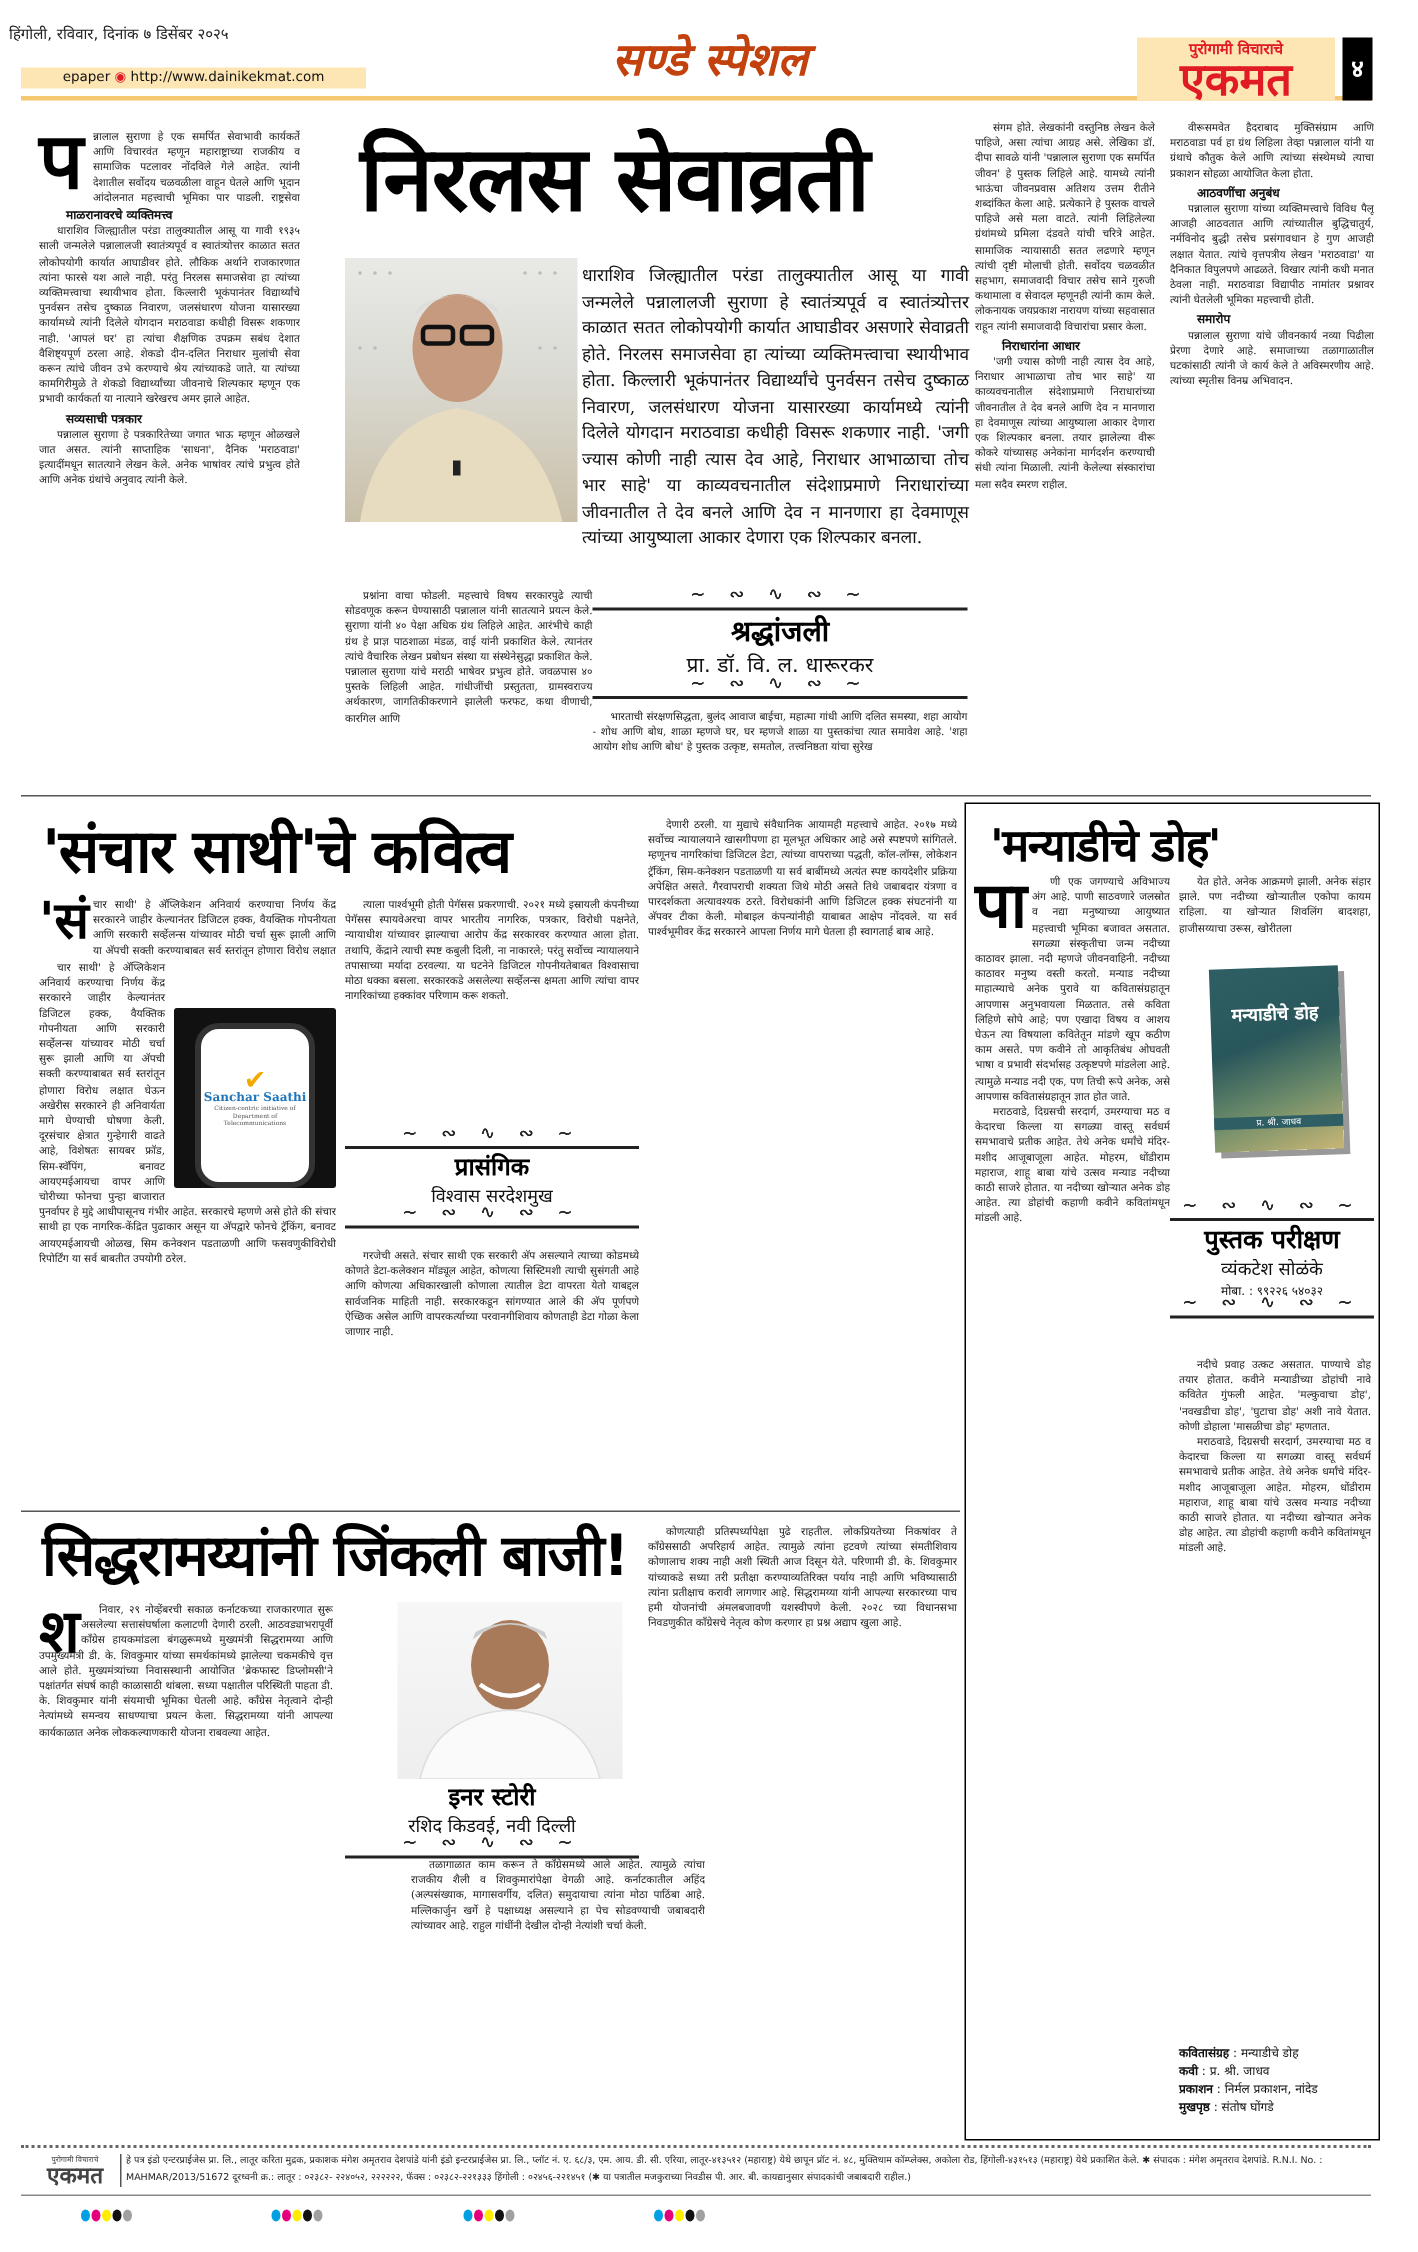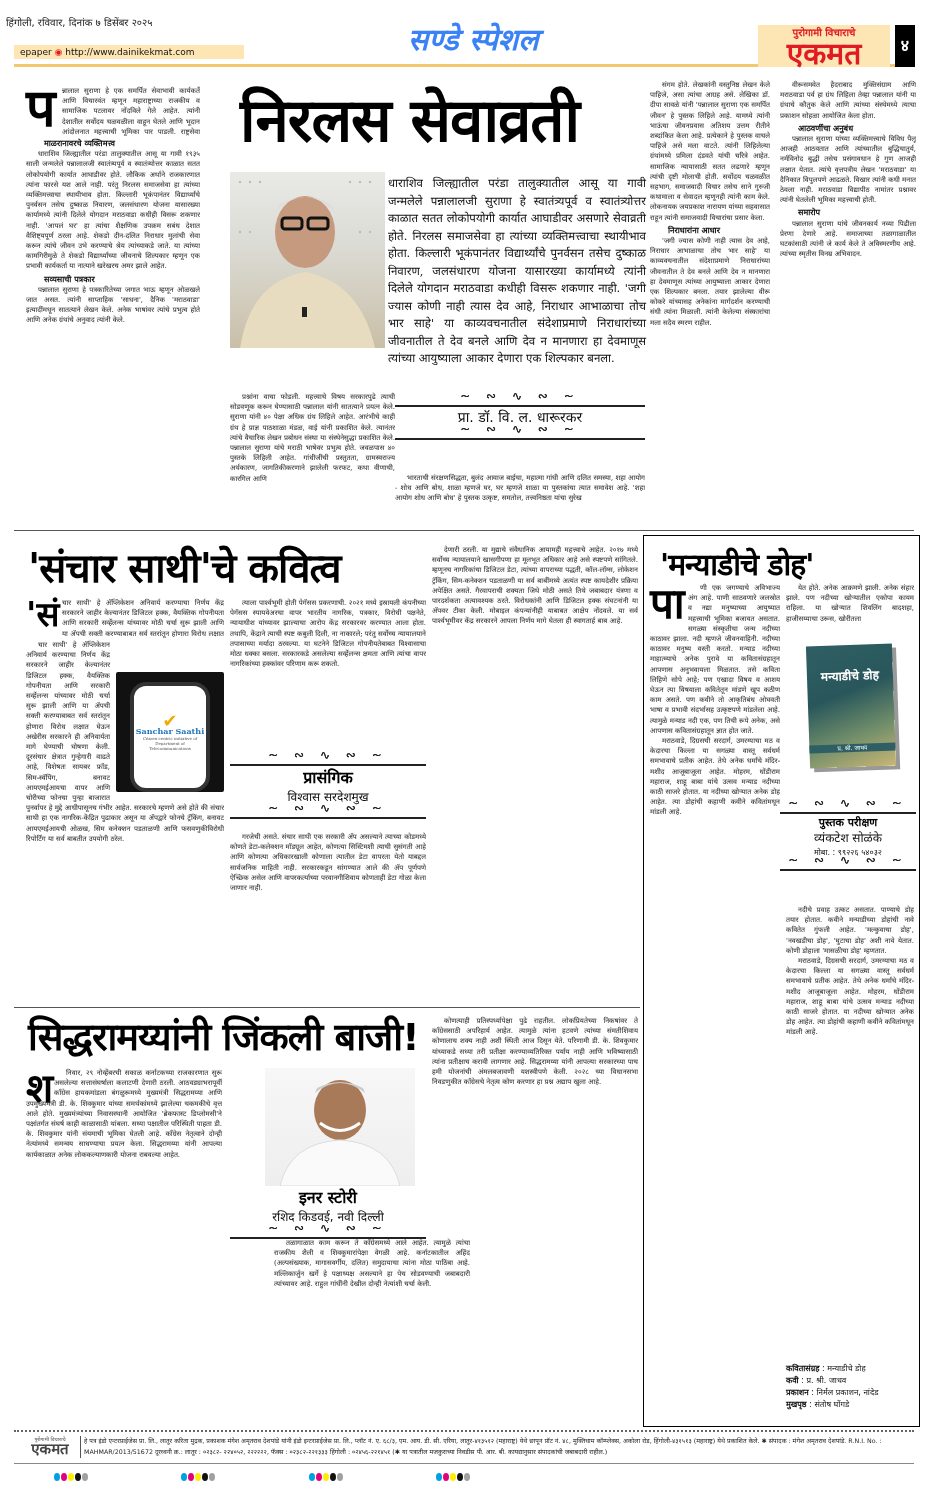--- a/index.html
+++ b/index.html
@@ -3,21 +3,21 @@
 <meta charset="utf-8">
 <style>
   * { box-sizing: border-box; margin: 0; padding: 0; }
   body { width: 945px; height: 1501px; background: #fff; font-family: "DejaVu Sans", sans-serif; color: #111; position: relative; overflow: hidden; }
   .abs { position: absolute; }
   .text { font-size: 7px; line-height: 10.2px; text-align: justify; color: #222; overflow: hidden; font-family: "DejaVu Serif", serif; }
   .sub { font-weight: bold; font-size: 8px; text-align: left; margin: 2px 0 1px 18px; color: #111; }
   .text p { text-indent: 12px; }
   
   .hdr-date { font-size: 10px; color: #222; }
-  .epaper { background: #fde6b3; font-size: 9px; padding: 2px 6px; }
+  .epaper { background: #fde6b3; font-size: 9px; padding: 2px 6px; text-align: center; }
   .hdr-line { background: #f3c870; height: 3px; }
   .sunday { color: #e01b24; font-family: "DejaVu Serif", serif; font-weight: bold; font-size: 30px; font-style: italic; }
   .brand-box { background: #fde6b3; text-align: center; }
   .brand-tag { color: #e01b24; font-size: 10px; font-weight: bold; }
   .brand-name { color: #e01b24; font-size: 30px; font-weight: bold; font-family: "DejaVu Serif", serif; line-height: 30px; }
   .page-no { background: #000; color: #fff; font-size: 16px; font-weight: bold; text-align: center; }
   .headline { font-weight: 900; font-family: "DejaVu Sans", sans-serif; color: #000; letter-spacing: -1px; }
   .dropcap { font-family: "DejaVu Serif", serif; font-weight: bold; color: #000; }
   .rule { background: #555; height: 1px; }
   .vrule { background: #555; width: 1px; }
@@ -43,21 +43,21 @@
 </head>
 <body>
 
 <div class="abs hdr-date" style="left:6px;top:15px;">हिंगोली, रविवार, दिनांक ७ डिसेंबर २०२५</div>
 <div class="abs epaper" style="left:14px;top:45px;width:230px;">
   <span>epaper</span>
   <span style="color:#e01b24;">◉</span>
   <span>http://www.dainikekmat.com</span>
 </div>
 <div class="abs hdr-line" style="left:14px;top:64px;width:900px;"></div>
-<div class="abs sunday" style="left: 408px; top: 18px; color: #3b82f6;">सण्डे स्पेशल</div>
+<div class="abs sunday" style="left: 408px; top: 18px; color: #c2410c;">सण्डे स्पेशल</div>
 <div class="abs brand-box" style="left:758px;top:25px;width:132px;height:42px;">
   <div class="brand-tag">पुरोगामी विचाराचे</div>
   <div class="brand-name">एकमत</div>
 </div>
 <div class="abs page-no" style="left:895px;top:25px;width:20px;height:42px;line-height:42px;">४</div>
 
 <div class="abs headline" style="left:240px;top:85px;font-size:60px;line-height:70px;">निरलस सेवाव्रती</div>
 
 <div class="abs dropcap" style="left:26px;top:82px;font-size:52px;line-height:52px;">प</div>
 <div class="abs text" style="left:62px;top:86px;width:138px;height:50px;"><span>न्नालाल सुराणा हे एक समर्पित सेवाभावी कार्यकर्ते आणि विचारवंत म्हणून महाराष्ट्राच्या राजकीय व सामाजिक पटलावर नोंदविले गेले आहेत. त्यांनी देशातील सर्वोदय चळवळीला वाहून घेतले आणि भूदान आंदोलनात महत्त्वाची भूमिका पार पाडली. राष्ट्रसेवा दलाच्या संस्कारामुळे सुराणा सतत समाजाभिमुख होऊन विविध कार्य करत राहिले आणि त्यांच्या कार्याचा ठसा सर्वच महाराष्ट्रावर उमटला.</span></div>
@@ -90,20 +90,21 @@
     <rect x="72" y="135" width="5" height="10" fill="#222"></rect>
   </svg>
 </div>
 <div class="abs quote-text" style="left:388px;top:175px;width:258px;height:190px;"><span>धाराशिव जिल्ह्यातील परंडा तालुक्यातील आसू या गावी जन्मलेले पन्नालालजी सुराणा हे स्वातंत्र्यपूर्व व स्वातंत्र्योत्तर काळात सतत लोकोपयोगी कार्यात आघाडीवर असणारे सेवाव्रती होते. निरलस समाजसेवा हा त्यांच्या व्यक्तिमत्त्वाचा स्थायीभाव होता. किल्लारी भूकंपानंतर विद्यार्थ्यांचे पुनर्वसन तसेच दुष्काळ निवारण, जलसंधारण योजना यासारख्या कार्यामध्ये त्यांनी दिलेले योगदान मराठवाडा कधीही विसरू शकणार नाही. 'जगी ज्यास कोणी नाही त्यास देव आहे, निराधार आभाळाचा तोच भार साहे' या काव्यवचनातील संदेशाप्रमाणे निराधारांच्या जीवनातील ते देव बनले आणि देव न मानणारा हा देवमाणूस त्यांच्या आयुष्याला आकार देणारा एक शिल्पकार बनला.</span></div>
 
 <div class="abs text" style="left:230px;top:392px;width:165px;height:128px;">
   <p>प्रश्नांना वाचा फोडली. महत्त्वाचे विषय सरकारपुढे त्याची सोडवणूक करून घेण्यासाठी पन्नालाल यांनी सातत्याने प्रयत्न केले. सुराणा यांनी ४० पेक्षा अधिक ग्रंथ लिहिले आहेत. आरंभीचे काही ग्रंथ हे प्राज्ञ पाठशाळा मंडळ, वाई यांनी प्रकाशित केले. त्यानंतर त्यांचे वैचारिक लेखन प्रबोधन संस्था या संस्थेनेसुद्धा प्रकाशित केले. पन्नालाल सुराणा यांचे मराठी भाषेवर प्रभुत्व होते. जवळपास ४० पुस्तके लिहिली आहेत. गांधीजींची प्रस्तुतता, ग्रामस्वराज्य अर्थकारण, जागतिकीकरणाने झालेली फरफट, कथा वीणाची, कारगिल आणि</p>
 </div>
 <div class="abs kicker" style="left:395px;top:393px;width:250px;">
   <div class="scroll"></div>
+  <div class="k-title">श्रद्धांजली</div>
   <div class="k-author" style="font-size:14px;">प्रा. डॉ. वि. ल. धारूरकर</div>
   <div class="scroll"></div>
 </div>
 <div class="abs text" style="left:395px;top:473px;width:250px;height:50px;">
     <p>भारताची संरक्षणसिद्धता, बुलंद आवाज बाईचा, महात्मा गांधी आणि दलित समस्या, शहा आयोग - शोध आणि बोध, शाळा म्हणजे घर, घर म्हणजे शाळा या पुस्तकांचा त्यात समावेश आहे. 'शहा आयोग शोध आणि बोध' हे पुस्तक उत्कृष्ट, समतोल, तत्त्वनिष्ठता यांचा सुरेख</p>
   </div>
 
 <div class="abs text" style="left:650px;top:80px;width:120px;height:440px;">
   <p>संगम होते. लेखकांनी वस्तुनिष्ठ लेखन केले पाहिजे, असा त्यांचा आग्रह असे. लेखिका डॉ. दीपा सावळे यांनी 'पन्नालाल सुराणा एक समर्पित जीवन' हे पुस्तक लिहिले आहे. यामध्ये त्यांनी भाऊंचा जीवनप्रवास अतिशय उत्तम रीतीने शब्दांकित केला आहे. प्रत्येकाने हे पुस्तक वाचले पाहिजे असे मला वाटते. त्यांनी लिहिलेल्या ग्रंथांमध्ये प्रमिला दंडवते यांची चरित्रे आहेत. सामाजिक न्यायासाठी सतत लढणारे म्हणून त्यांची दृष्टी मोलाची होती. सर्वोदय चळवळीत सहभाग, समाजवादी विचार तसेच साने गुरुजी कथामाला व सेवादल म्हणूनही त्यांनी काम केले. लोकनायक जयप्रकाश नारायण यांच्या सहवासात राहून त्यांनी समाजवादी विचारांचा प्रसार केला.</p>
   <div class="sub">निराधारांना आधार</div>
@@ -159,21 +160,21 @@
 </div>
 <div class="abs text" style="left:786px;top:583px;width:128px;height:44px;">
     <p>येत होते. अनेक आक्रमणे झाली. अनेक संहार झाले. पण नदीच्या खोऱ्यातील एकोपा कायम राहिला. या खोऱ्यात शिवलिंग बादशहा, हाजीसय्याचा उरूस, खोरीतला</p>
   </div>
 <div class="abs book" style="left:808px;top:645px;width:86px;height:122px;">
   <div class="book-title" style="margin-top:22px;">मन्याडीचे डोह</div>
   <div class="book-author" style="margin-top:60px;">प्र. श्री. जाधव</div>
 </div>
 <div class="abs kicker" style="left:780px;top:800px;width:136px;">
   <div class="scroll"></div>
-  <div class="k-title" style="font-size:11px;">पुस्तक परीक्षण</div>
+  <div class="k-title" style="font-size:17px;">पुस्तक परीक्षण</div>
   <div class="k-author" style="font-weight:normal;">व्यंकटेश सोळंके</div>
   <div class="k-author" style="font-size:8px;">मोबा. : ९९२२६ ५४०३२</div>
   <div class="scroll"></div>
 </div>
 <div class="abs text" style="left:786px;top:905px;width:128px;height:450px;">
     <p>नदीचे प्रवाह उत्कट असतात. पाण्याचे डोह तयार होतात. कवीने मन्याडीच्या डोहांची नावे कवितेत गुंफली आहेत. 'मल्कुवाचा डोह', 'नवखडीचा डोह', 'घुटाचा डोह' अशी नावे येतात. कोणी डोहाला 'मासळीचा डोह' म्हणतात.</p>
     <p>मराठवाडे, दिग्रसची सरदार्ग, उमरग्याचा मठ व केदारचा किल्ला या सगळ्या वास्तू सर्वधर्म समभावाचे प्रतीक आहेत. तेथे अनेक धर्मांचे मंदिर-मशीद आजूबाजूला आहेत. मोहरम, धोंडीराम महाराज, शाहू बाबा यांचे उत्सव मन्याड नदीच्या काठी साजरे होतात. या नदीच्या खोऱ्यात अनेक डोह आहेत. त्या डोहांची कहाणी कवीने कवितांमधून मांडली आहे.</p>
   </div>
 <div class="abs" style="left:786px;top:1363px;width:128px;">
   <div class="meta-line"><b>कवितासंग्रह</b> : <span>मन्याडीचे डोह</span></div>

